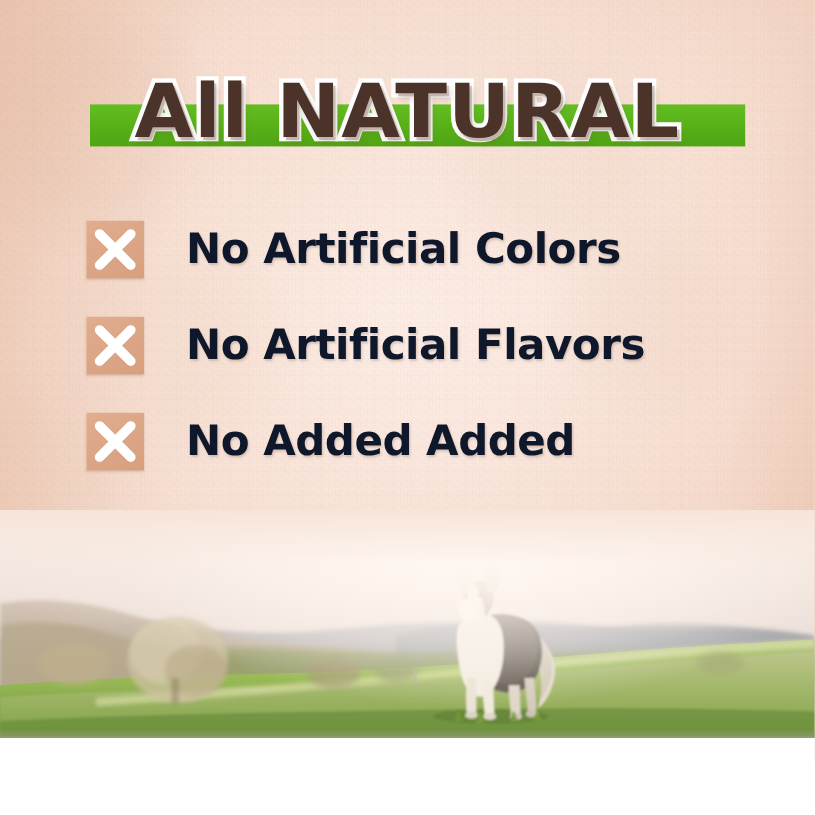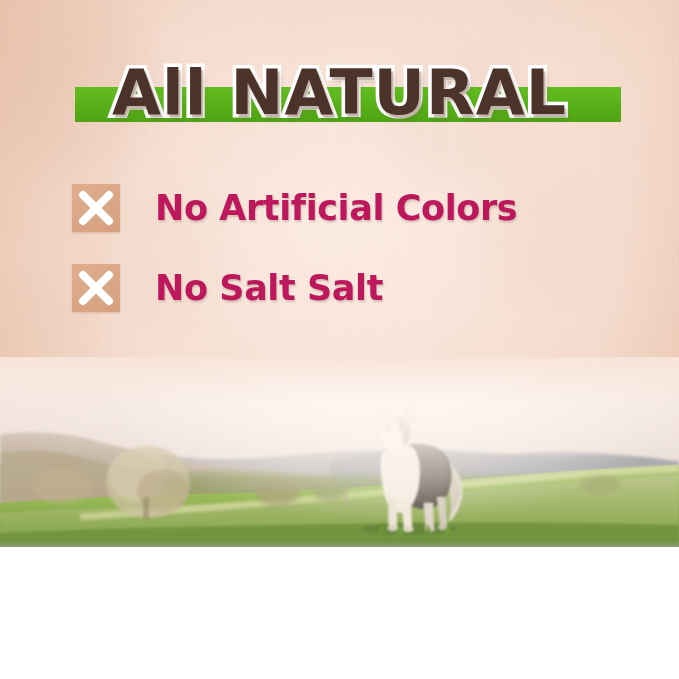--- a/index.html
+++ b/index.html
@@ -5,21 +5,21 @@
 <style>
   * { margin:0; padding:0; box-sizing:border-box; }
   html, body {
     width:679px; height:679px;
     overflow:hidden;
     font-family:"Liberation Sans", sans-serif;
   }
 
   .poster {
     position:relative;
-    width:679px; height:547px;
+    width:679px; height:615px;
     overflow:hidden;
     background:#f0d6c8;
   }
 
   
   .bg-base {
     position:absolute; inset:0;
     background:
       radial-gradient(ellipse 120% 80% at 50% 42%,
           #fdeee6 0%, #f9e4d9 38%, #f3d8c9 68%, #eecdba 100%);
@@ -110,21 +110,21 @@
   }
   .x-box svg { display:block; width:48px; height:48px; }
 
   .claim-text {
     margin-left:35px;
     font-family:"DejaVu Sans", sans-serif;
     font-weight:bold;
     font-size:35px;
     line-height:1;
     letter-spacing:-0.4px;
-    color:#be185d;
+    color:#0f172a;
     text-shadow:1px 2px 2px rgba(120,95,85,.28);
     white-space:nowrap;
   }
 
   
   .photo {
     position:absolute;
     left:0; right:0; bottom:0;
     height:190px;
     overflow:hidden;
@@ -172,32 +172,43 @@
         <svg viewBox="0 0 48 48" aria-hidden="true">
           <g stroke="#ffffff" stroke-width="8" stroke-linecap="round">
             <line x1="11" y1="11" x2="37" y2="37"></line>
             <line x1="37" y1="11" x2="11" y2="37"></line>
           </g>
         </svg>
       </span>
       <span class="claim-text">No Artificial Colors</span>
     </div>
 
-
-
     <div class="claim-row">
       <span class="x-box">
         <svg viewBox="0 0 48 48" aria-hidden="true">
           <g stroke="#ffffff" stroke-width="8" stroke-linecap="round">
             <line x1="11" y1="11" x2="37" y2="37"></line>
             <line x1="37" y1="11" x2="11" y2="37"></line>
           </g>
         </svg>
       </span>
-      <span class="claim-text">No Salt Salt</span>
+      <span class="claim-text">No Artificial Flavors</span>
+    </div>
+
+
+    <div class="claim-row">
+      <span class="x-box">
+        <svg viewBox="0 0 48 48" aria-hidden="true">
+          <g stroke="#ffffff" stroke-width="8" stroke-linecap="round">
+            <line x1="11" y1="11" x2="37" y2="37"></line>
+            <line x1="37" y1="11" x2="11" y2="37"></line>
+          </g>
+        </svg>
+      </span>
+      <span class="claim-text">No Added Added</span>
     </div>
 
   </div>
 
   <div class="photo">
     <svg viewBox="0 0 679 190" preserveAspectRatio="none" aria-hidden="true">
       <defs>
         <linearGradient id="sky" x1="0" y1="0" x2="0" y2="1">
           <stop offset="0%" stop-color="#f2e5dd"></stop>
           <stop offset="55%" stop-color="#ece0da"></stop>

